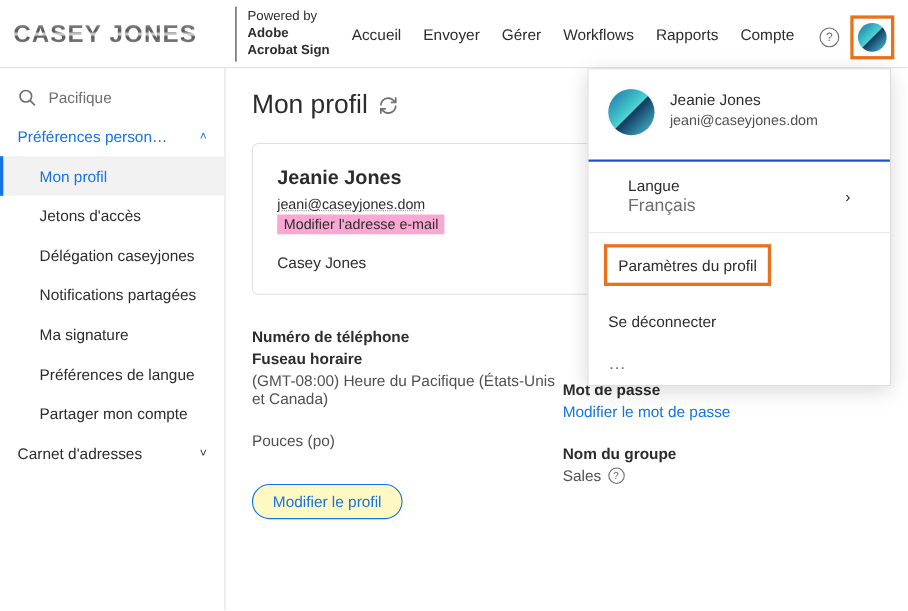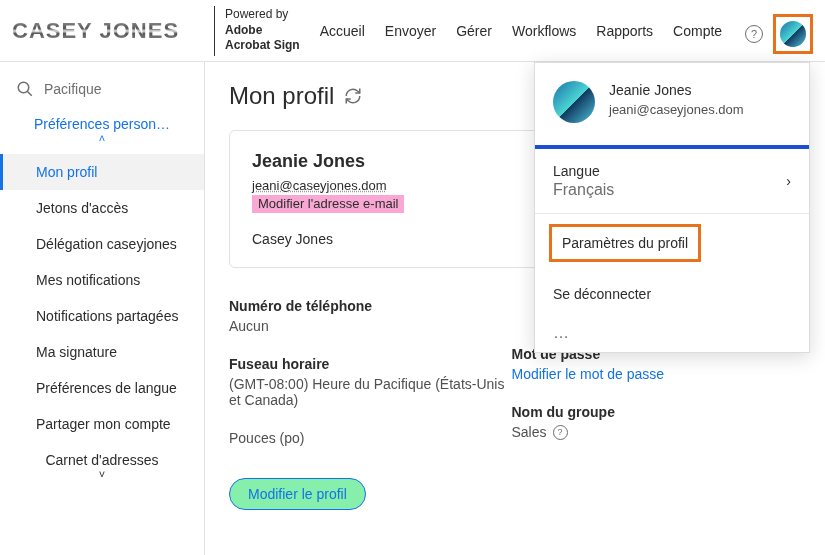--- a/index.html
+++ b/index.html
@@ -19,21 +19,21 @@
 .header-right { position: absolute; right: 12px; top: 14px; display: flex; align-items: center; gap: 10px; }
 .help-icon { width: 18px; height: 18px; border: 1.5px solid #6e6e6e; border-radius: 50%; display: flex; align-items: center; justify-content: center; font-size: 11px; color: #6e6e6e; cursor: pointer; }
 .avatar-box { width: 40px; height: 40px; border: 3px solid #e8711c; display: flex; align-items: center; justify-content: center; cursor: pointer; }
 .avatar-circle { width: 26px; height: 26px; border-radius: 50%; background: linear-gradient(135deg, #1b6fa8 0%, #4ad5d2 50%, #0f3a5e 51%, #4fc3e0 100%); }
 
 .body-area { display: flex; height: calc(100% - 62px); }
 
 .sidebar { width: 205px; border-right: 1px solid #e1e1e1; padding-top: 10px; overflow-y: auto; }
 .search-row { display: flex; align-items: center; padding: 8px 16px; color: #6e6e6e; font-size: 14px; cursor: text; }
 .search-icon { margin-right: 10px; }
-.section-header { display: flex; align-items: center; justify-content: space-between; padding: 10px 16px; font-size: 14px; color: #1473e6; cursor: pointer; flex-direction: column; }
+.section-header { display: flex; align-items: center; justify-content: space-between; padding: 10px 16px; font-size: 14px; color: #1473e6; cursor: pointer; }
 .section-header.dark { color: #2c2c2c; }
 .chev { font-size: 11px; }
 .sb-item { padding: 10px 16px 10px 36px; font-size: 14px; color: #2c2c2c; cursor: pointer; }
 .sb-item.active { background: #f2f2f2; color: #1473e6; border-left: 3px solid #1473e6; padding-left: 33px; }
 
 .main { flex: 1; padding: 20px 24px; position: relative; overflow: hidden; }
 .page-title-row { display: flex; align-items: center; gap: 10px; margin-bottom: 20px; }
 .page-title { font-size: 24px; font-weight: 300; }
 .refresh-icon { color: #6e6e6e; cursor: pointer; }
 
@@ -44,29 +44,29 @@
 .company { font-size: 14px; color: #2c2c2c; margin-top: 18px; }
 
 .two-col { display: flex; margin-top: 30px; max-width: 560px; gap: 5px; }
 .col { flex: 1; font-size: 14px; }
 .field-label { font-weight: 600; margin-bottom: 4px; }
 .field-val { color: #505050; margin-bottom: 22px; }
 .link-val { color: #1473e6; cursor: pointer; }
 .group-row { display: flex; align-items: center; gap: 6px; }
 .mini-help { width: 15px; height: 15px; border: 1.3px solid #6e6e6e; border-radius: 50%; display: flex; align-items: center; justify-content: center; font-size: 9px; color: #6e6e6e; cursor: pointer; }
 
-.edit-btn { margin-top: 10px; padding: 7px 18px; border: 1.5px solid #1473e6; border-radius: 18px; background: #86efac; color: #1473e6; font-size: 14px; cursor: pointer; }
+.edit-btn { margin-top: 10px; padding: 7px 18px; border: 1.5px solid #1473e6; border-radius: 18px; background: #fef9c3; color: #1473e6; font-size: 14px; cursor: pointer; }
 
 .dropdown { position: absolute; top: 62px; right: 15px; width: 276px; background: #fff; border: 1px solid #dcdcdc; box-shadow: 0 4px 18px rgba(0,0,0,0.15); z-index: 10; }
 .dd-top { display: flex; gap: 14px; padding: 18px 18px 22px; }
 .dd-avatar { width: 42px; height: 42px; border-radius: 50%; background: linear-gradient(135deg, #1b6fa8 0%, #4ad5d2 50%, #0f3a5e 51%, #4fc3e0 100%); flex-shrink: 0; }
 .dd-user { font-size: 14px; line-height: 1.4; }
 .dd-user .name { color: #2c2c2c; }
 .dd-user .email { color: #505050; font-size: 13px; }
-.dd-row { padding: 14px 18px; font-size: 14px; border-top: 4px solid #1d4ed8; cursor: pointer; display: flex; justify-content: space-between; align-items: center; }
+.dd-row { padding: 14px 36px; font-size: 14px; border-top: 2px solid #1d4ed8; cursor: pointer; display: flex; justify-content: space-between; align-items: center; }
 .dd-row .sub { font-size: 16px; color: #6e6e6e; margin-top: 2px; }
 .dd-row.boxed { display: inline-block; margin: 10px 14px; padding: 8px 10px; border: 3px solid #e8711c; border-top: 3px solid #e8711c; }
 .dd-signout { padding: 14px 18px 16px; font-size: 14px; cursor: pointer; }
 .ellipsis-row { padding: 6px 18px 10px; color: #6e6e6e; cursor: pointer; }
 </style>
 </head>
 <body>
 
 <div class="header">
   <div class="logo-area">
@@ -103,21 +103,20 @@
         </svg>
       <span>Pacifique</span>
     </div>
     <div class="section-header">
       <span>Préférences person…</span>
       <span class="chev">˄</span>
     </div>
     <div class="sb-item active">Mon profil</div>
     <div class="sb-item">Jetons d'accès</div>
     <div class="sb-item">Délégation caseyjones</div>
-    <div class="sb-item">Mes notifications</div>
     <div class="sb-item">Notifications partagées</div>
     <div class="sb-item">Ma signature</div>
     <div class="sb-item">Préférences de langue</div>
     <div class="sb-item">Partager mon compte</div>
     <div class="section-header dark">
       <span>Carnet d'adresses</span>
       <span class="chev">˅</span>
     </div>
   </div>
 
@@ -135,21 +134,20 @@
     <div class="profile-card">
       <div class="profile-name">Jeanie Jones</div>
       <div class="profile-email">jeani@caseyjones.dom</div>
       <div class="highlight">Modifier l'adresse e-mail</div>
       <div class="company">Casey Jones</div>
     </div>
 
     <div class="two-col">
       <div class="col">
         <div class="field-label">Numéro de téléphone</div>
-        <div class="field-val">Aucun</div>
         <div class="field-label">Fuseau horaire</div>
         <div class="field-val">(GMT-08:00) Heure du Pacifique (États-Unis et Canada)</div>
         <div class="field-val">Pouces (po)</div>
         <button class="edit-btn">Modifier le profil</button>
       </div>
       <div class="col">
         <div style="height:48px"></div>
         <div class="field-label">Mot de passe</div>
         <div class="field-val link-val">Modifier le mot de passe</div>
         <div class="field-label">Nom du groupe</div>

